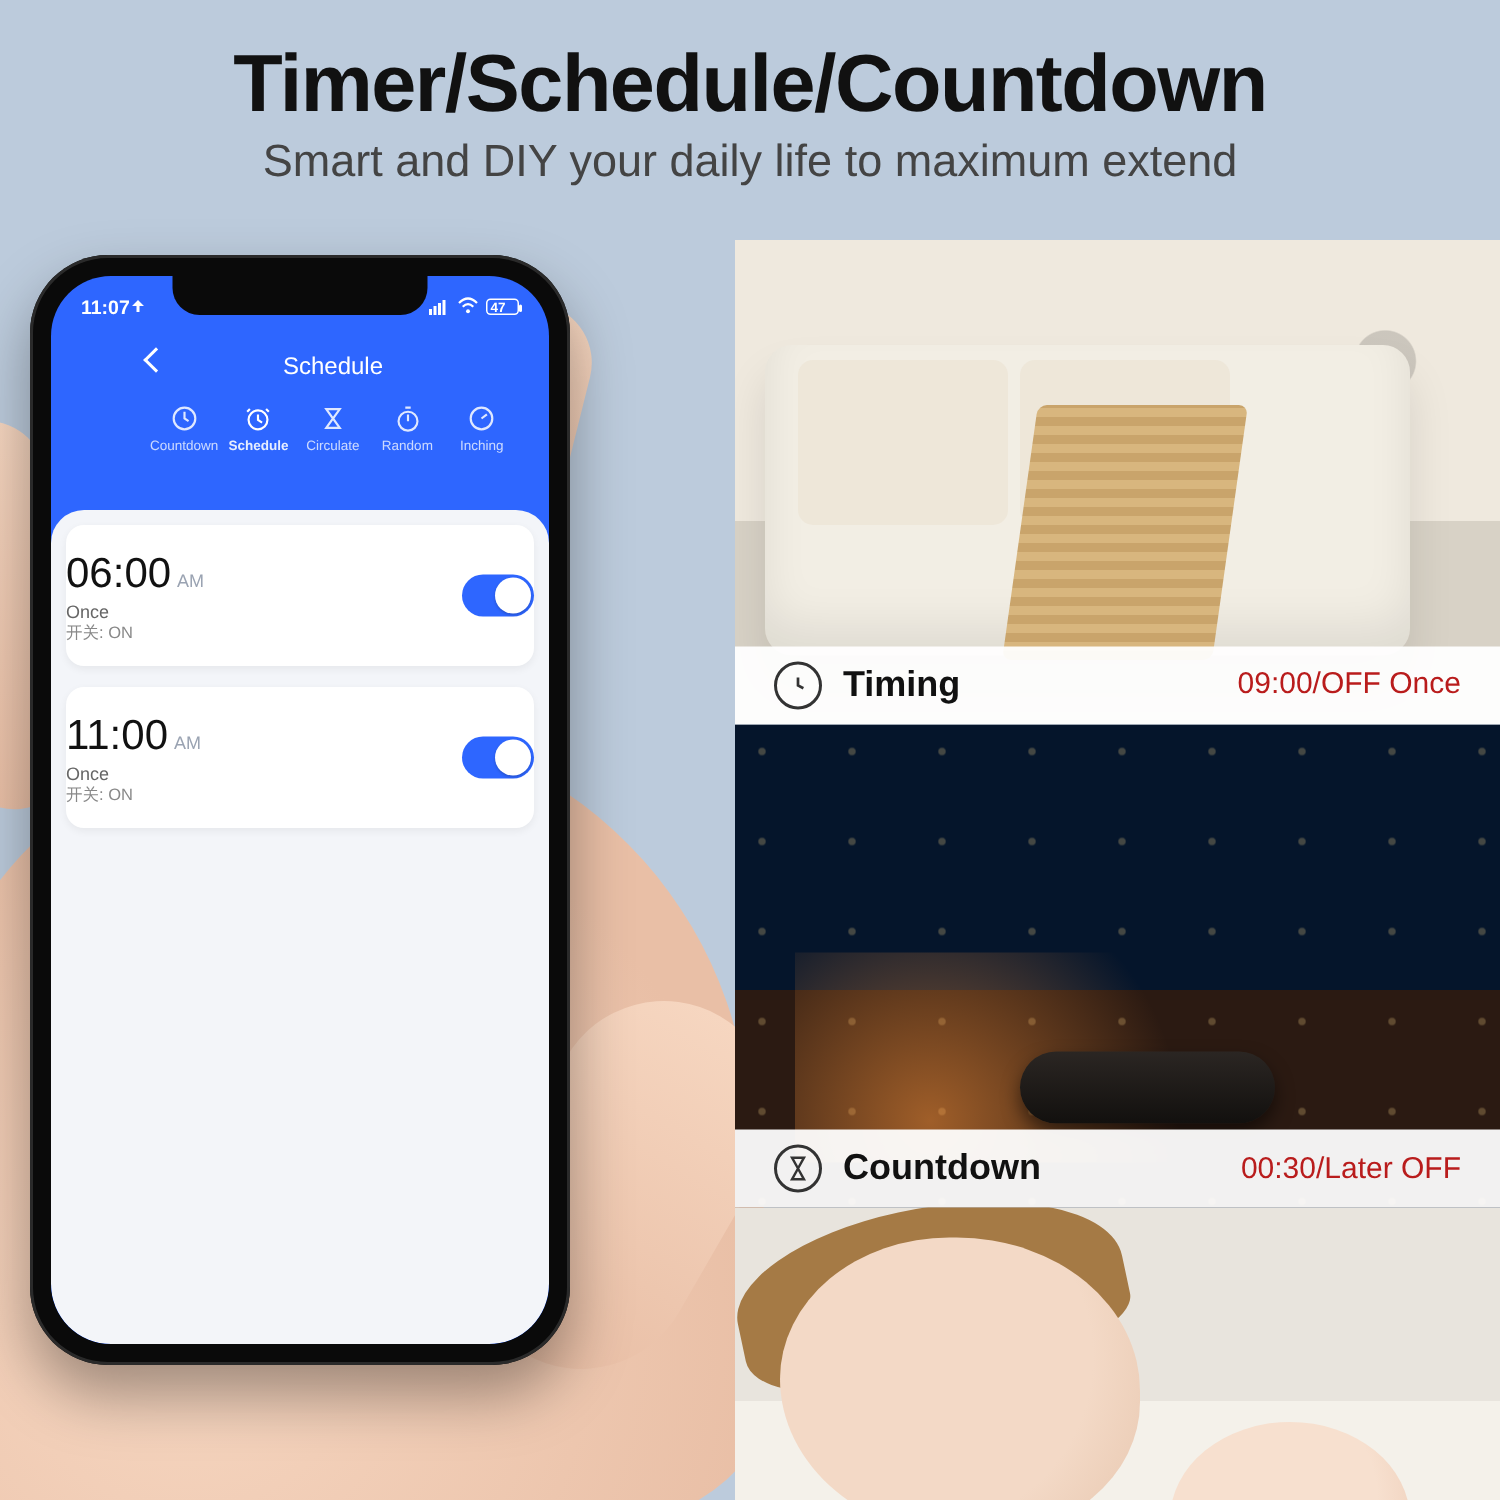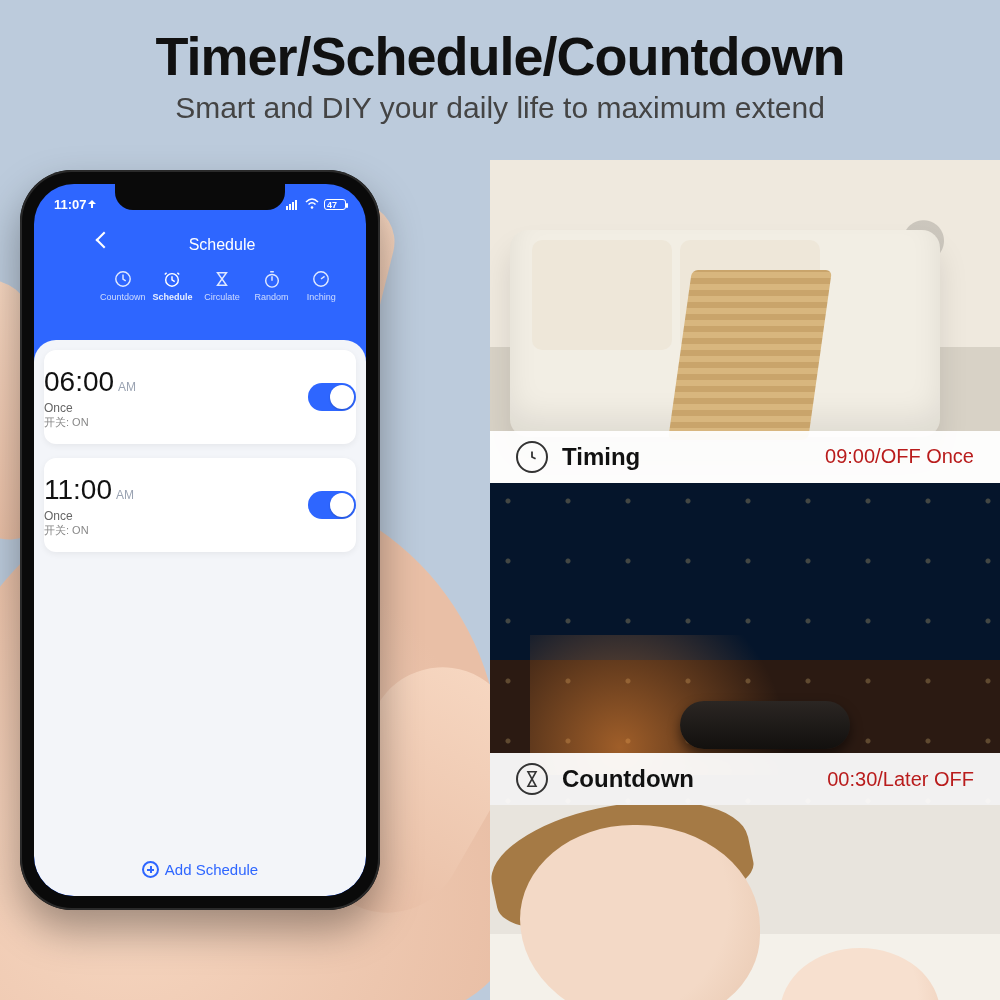--- a/index.html
+++ b/index.html
@@ -411,24 +411,20 @@
               <div class="sched-time">
                 <span class="hhmm">11:00</span>
                 <span class="ampm">AM</span>
               </div>
               <div class="sched-sub">Once</div>
               <div class="sched-sub2">开关: ON</div>
             </div>
             <div class="ios-toggle"></div>
           </div>
 
-          <div class="add-schedule">
-            <span class="plus-circle"></span>
-            <span>Add Schedule</span>
-          </div>
         </div>
 
       </div>
     </div>
   </div>
 
   <div class="panels">
     <div class="panel p1">
       <div class="panel-bg">
           <div class="sofa">

